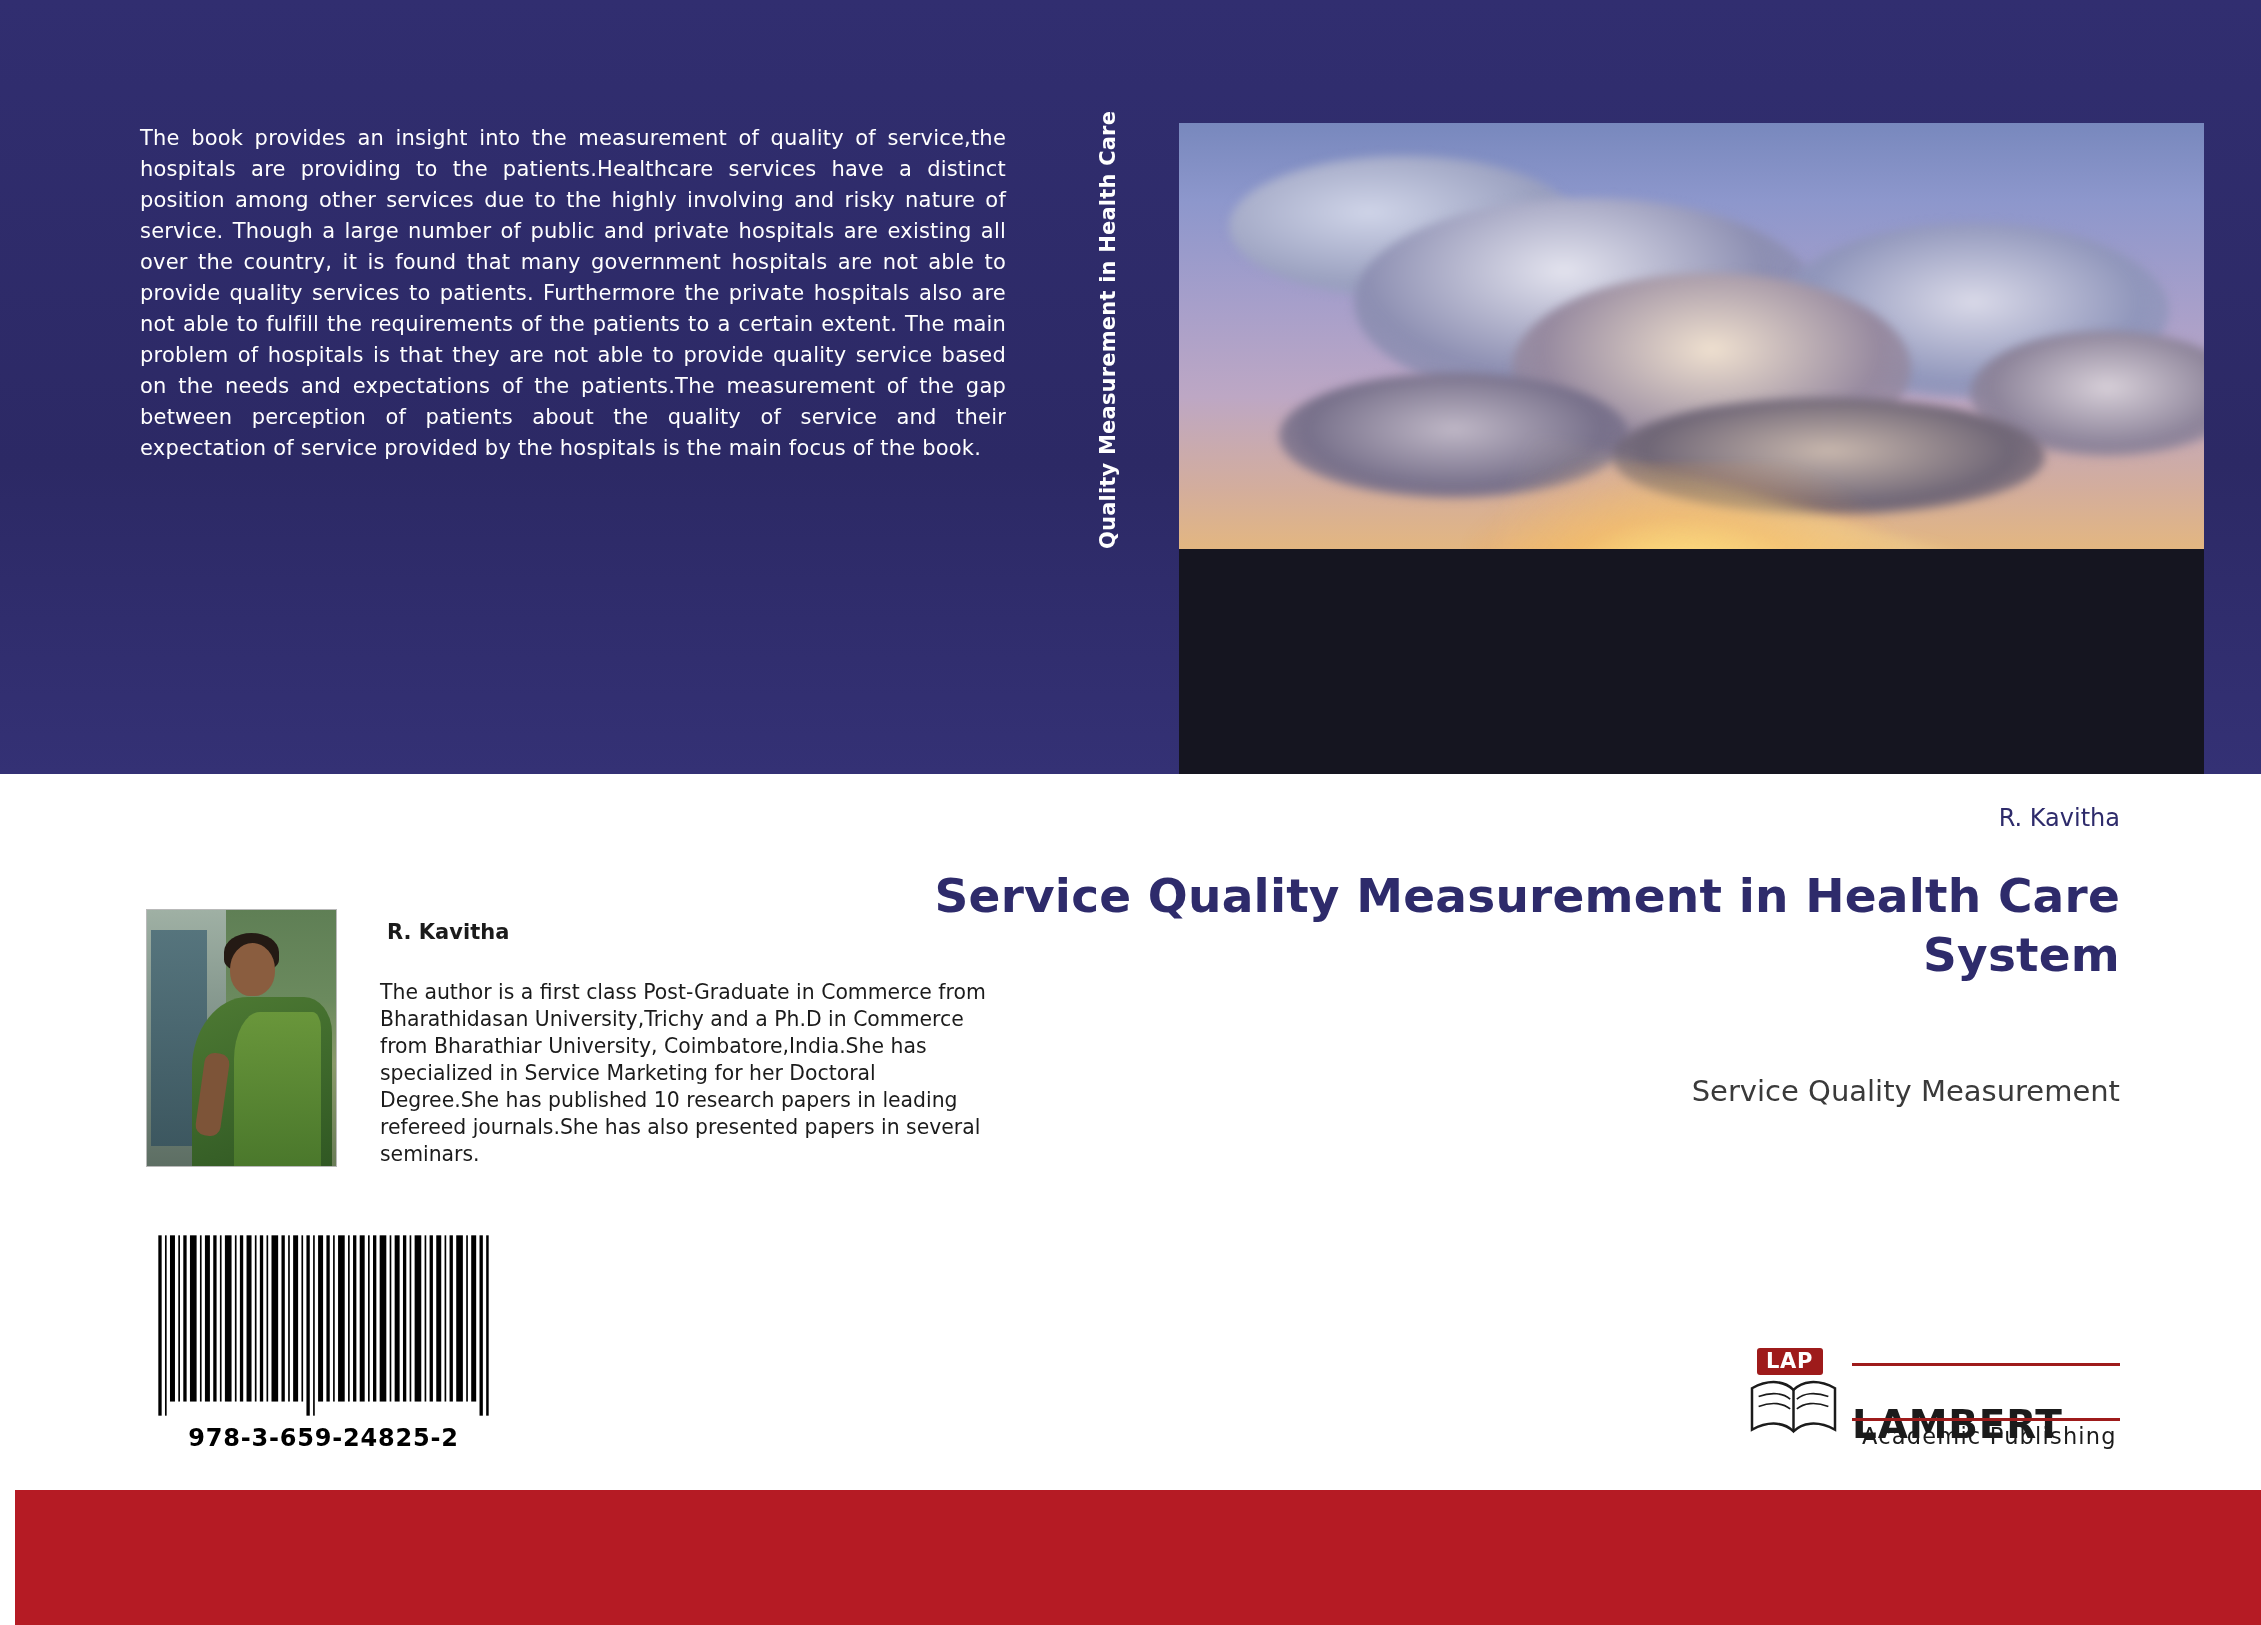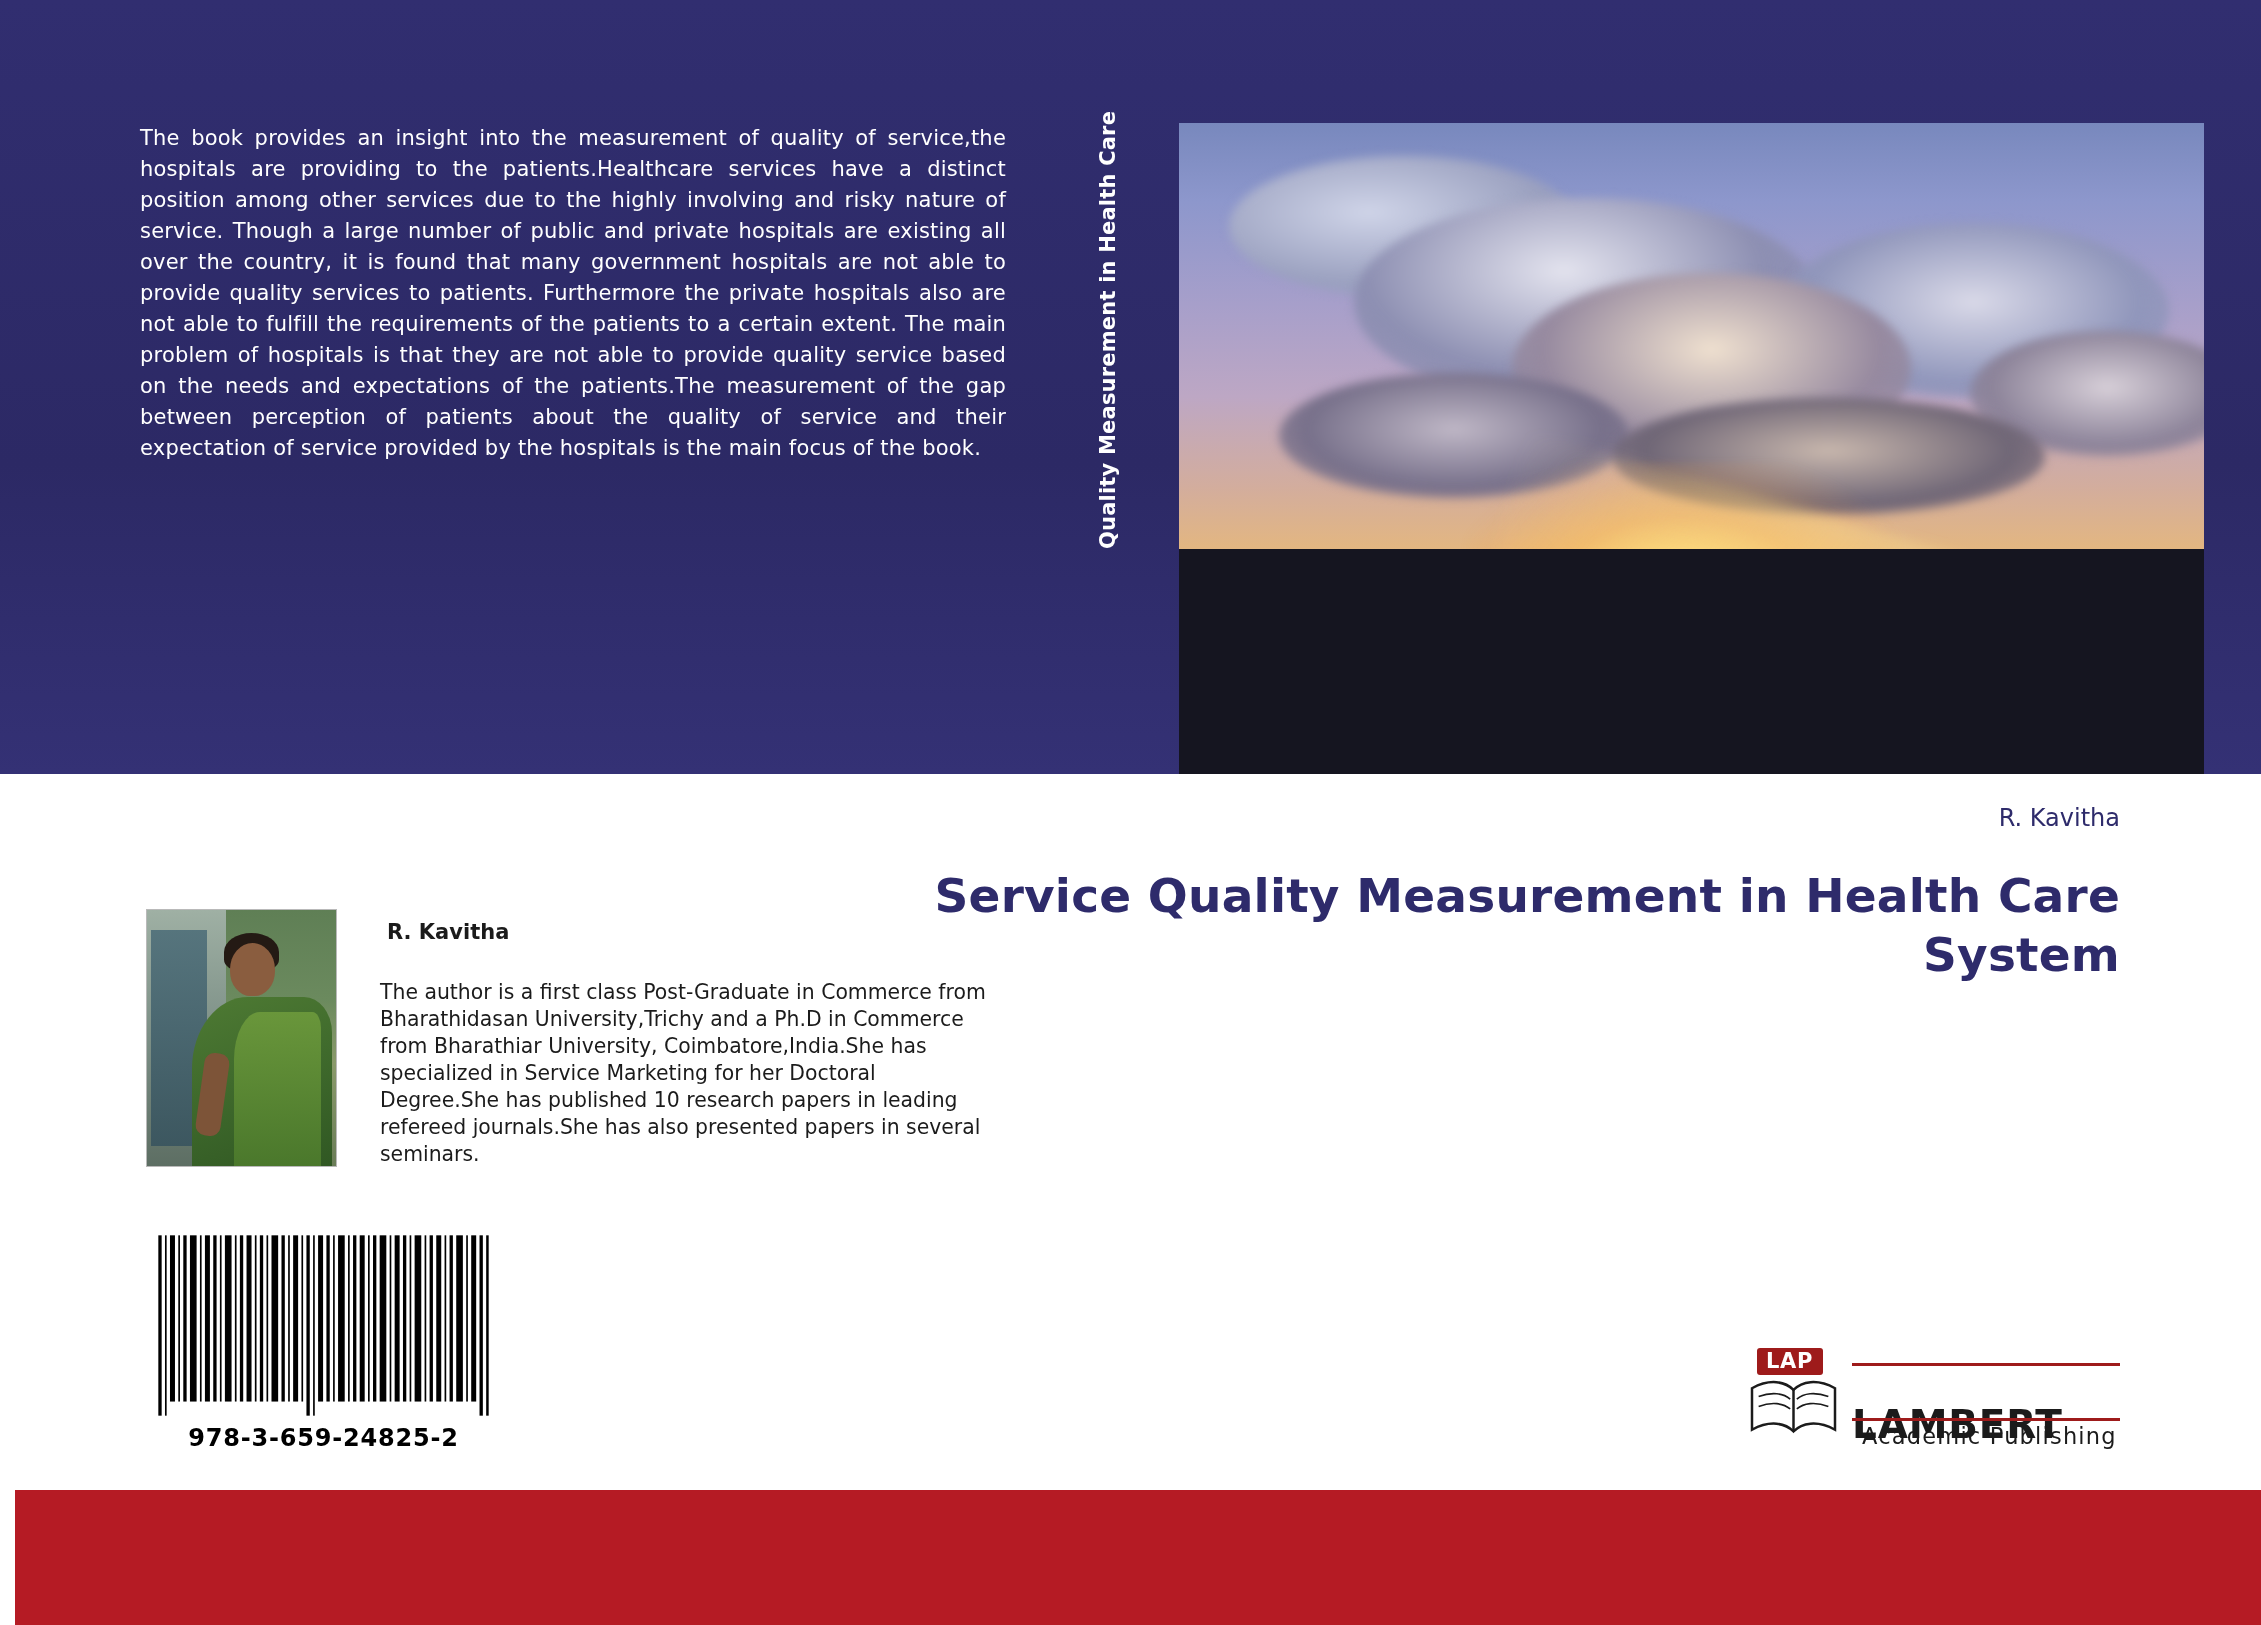--- a/index.html
+++ b/index.html
@@ -411,20 +411,21 @@
         <rect x="380" y="4" width="6" height="200"></rect>
         <rect x="390" y="4" width="4" height="217"></rect>
         <rect x="398" y="4" width="3" height="217"></rect>
       </g>
     </svg>
     <div class="isbn">978-3-659-24825-2</div>
   </div>
 
   <div class="front-author">R. Kavitha</div>
   <div class="front-title">Service Quality Measurement in Health Care System</div>
+  <div class="front-subtitle">Service Quality Measurement</div>
 
   <div class="pub-logo">
     <svg class="pub-book" viewBox="0 0 116 100">
       <path d="M8 34 C30 22, 48 26, 58 36 C68 26, 86 22, 108 34 L108 84 C86 72, 68 76, 58 86 C48 76, 30 72, 8 84 Z" fill="#ffffff" stroke="#1b1b1b" stroke-width="3"></path>
       <path d="M58 36 L58 86" stroke="#1b1b1b" stroke-width="3"></path>
       <path d="M16 44 C32 38, 46 40, 54 47" stroke="#1b1b1b" stroke-width="2" fill="none"></path>
       <path d="M16 56 C32 50, 46 52, 54 59" stroke="#1b1b1b" stroke-width="2" fill="none"></path>
       <path d="M100 44 C84 38, 70 40, 62 47" stroke="#1b1b1b" stroke-width="2" fill="none"></path>
       <path d="M100 56 C84 50, 70 52, 62 59" stroke="#1b1b1b" stroke-width="2" fill="none"></path>
     </svg>

